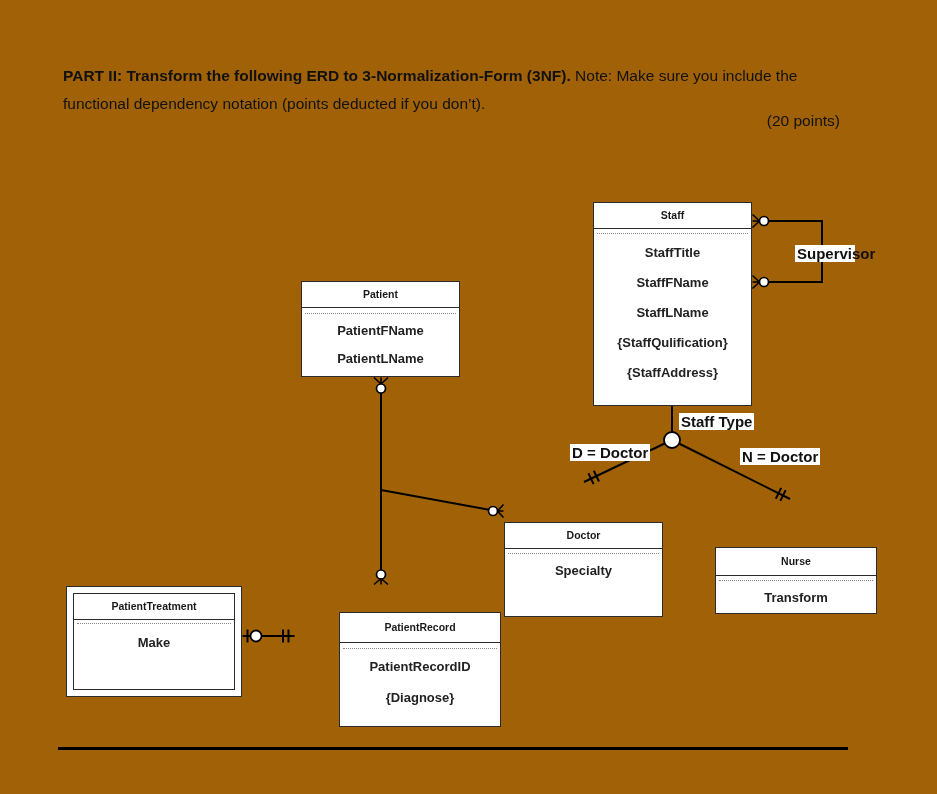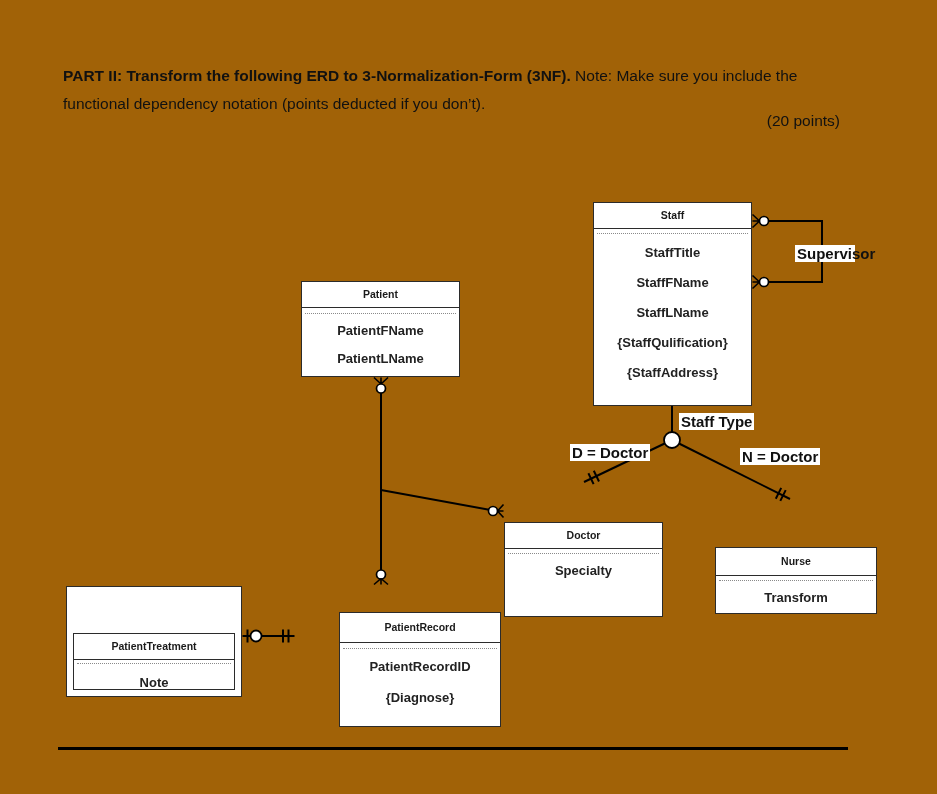--- a/index.html
+++ b/index.html
@@ -16,21 +16,21 @@
   .entity{
     position:absolute;background:#fff;border:1.5px solid #2b2b2b;box-sizing:border-box;z-index:2;
   }
   .e-title{
     text-align:center;font-size:10.5px;font-weight:600;color:#1a1a1a;
     border-bottom:1.5px solid #2b2b2b;box-sizing:border-box;
   }
   .e-sep{border-top:1px dotted #8a8a8a;margin-left:3px;margin-right:3px;height:0;}
   .e-attrs{text-align:center;font-size:13px;font-weight:600;color:#222;}
   .weak-outer{position:absolute;border:1.5px solid #2b2b2b;box-sizing:border-box;background:#fff;z-index:2;}
-  .weak-inner{position:absolute;left:6px;right:6px;top:6px;bottom:6px;border:1.5px solid #2b2b2b;box-sizing:border-box;background:#fff;margin-top:40px;}
+  .weak-inner{position:absolute;left:6px;right:6px;top:6px;bottom:6px;border:1.5px solid #2b2b2b;box-sizing:border-box;background:#fff;}
   .rel-label{
     position:absolute;z-index:3;font-size:15px;font-weight:600;color:#111;background:#fff;
     white-space:nowrap;padding:0 2px;
   }
   .bottom-rule{position:absolute;left:58px;top:747px;width:790px;height:3px;background:#000;z-index:1;}
 </style>
 </head>
 <body>
 
 <div class="page">
@@ -129,21 +129,21 @@
       <div>PatientRecordID</div>
       <div>{Diagnose}</div>
     </div>
   </div>
 
   <div class="weak-outer" style="left:66px;top:586px;width:176px;height:111px;">
     <div class="weak-inner">
       <div class="e-title" style="height:26px;line-height:24px;">PatientTreatment</div>
       <div class="e-sep" style="margin-top:3px;"></div>
       <div class="e-attrs" style="line-height:29px;padding-top:4px;">
-        <div>Note</div>
+        <div>Make</div>
       </div>
     </div>
   </div>
 
   <div class="rel-label" style="left:795px;top:245px;width:56px;text-align:center;">Supervisor</div>
   <div class="rel-label" style="left:679px;top:413px;">Staff Type</div>
   <div class="rel-label" style="left:570px;top:444px;">D = Doctor</div>
   <div class="rel-label" style="left:740px;top:448px;">N = Doctor</div>
 
   <div class="bottom-rule"></div>

